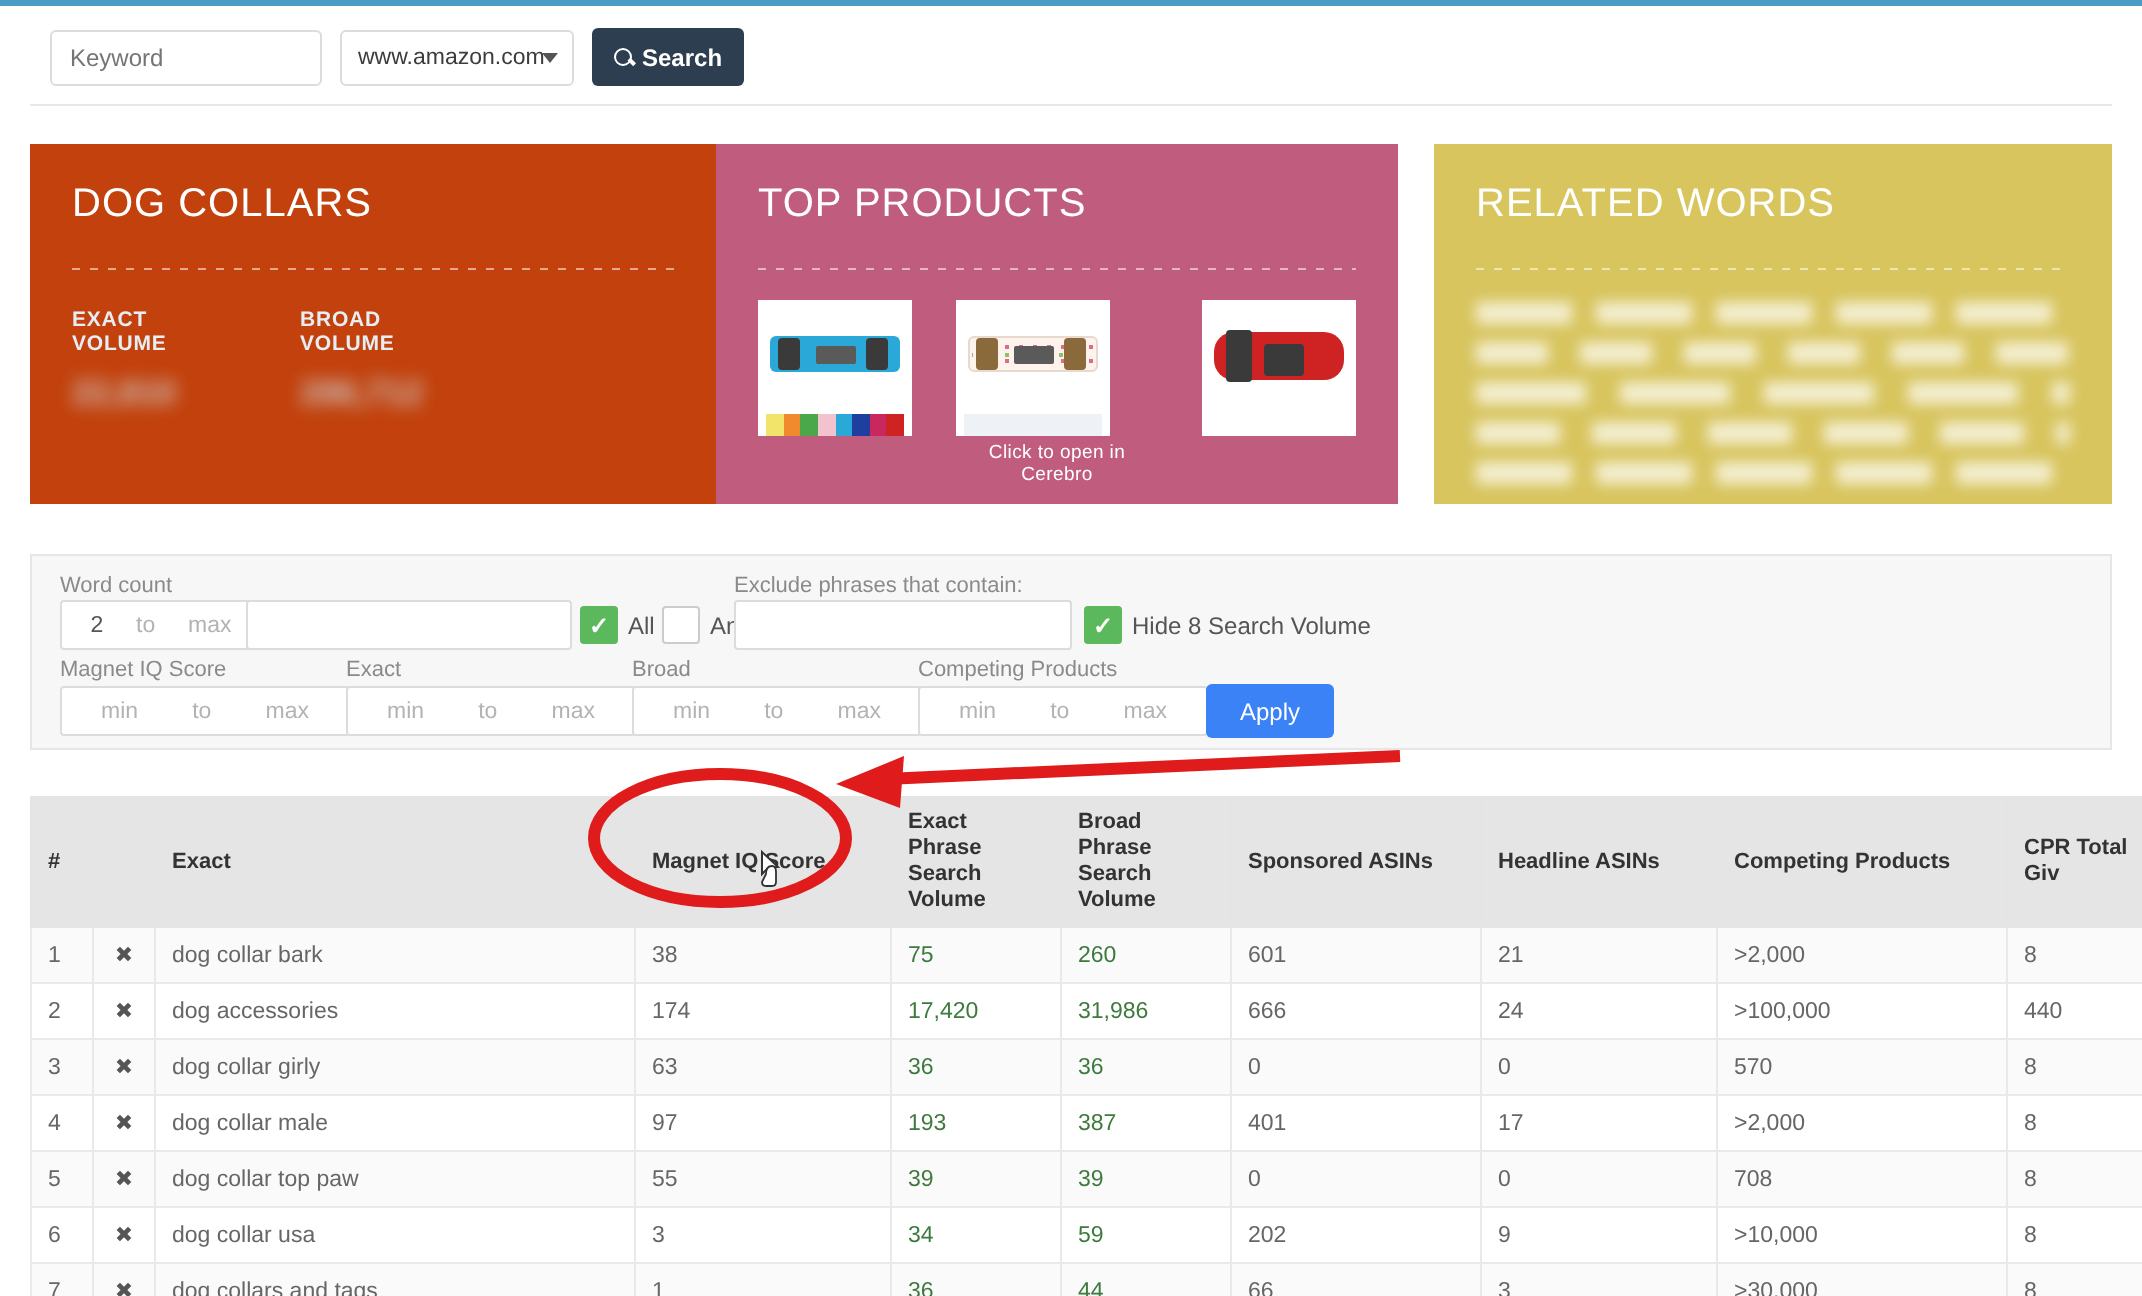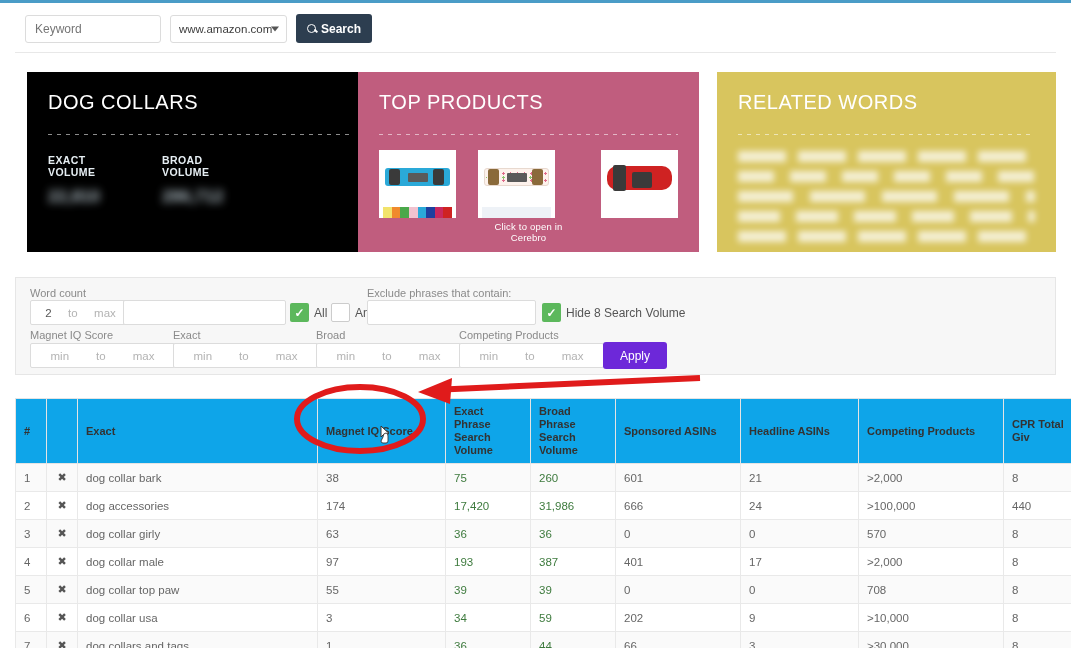--- a/index.html
+++ b/index.html
@@ -39,21 +39,21 @@
     font-family:"Liberation Sans", sans-serif;
   }
   .mag { display:inline-block; width:9px; height:9px; border:1.7px solid #fff; border-radius:50%; position:relative; }
   .mag::after { content:""; position:absolute; width:4px; height:1.7px; background:#fff; right:-3px; bottom:0px; transform:rotate(45deg); }
 
   .hr-top { position:absolute; top:52px; left:15px; width:1041px; height:1px; background:#e8e8e8; }
 
   
   .cards { position:absolute; top:72px; left:15px; width:1041px; height:180px; }
   .card { position:absolute; top:0; height:180px; padding:19px 21px 0 21px; overflow:hidden; }
-  .card-dog  { left:12px;   width:347px; background:#000000; }
+  .card-dog  { left:0;   width:347px; background:#c2410c; }
   .card-top  { left:343px; width:341px; background:#c05d7e; }
   .card-rel  { left:702px; width:339px; background:#d8c55e; }
   .card h2 { margin:0; color:#fff; font-size:20px; font-weight:normal; letter-spacing:.5px; }
   .card-dash {
     margin-top:20px; height:1px;
     background-image: linear-gradient(to right, rgba(255,255,255,.55) 0 4px, transparent 4px 9px);
     background-size: 9px 1px; background-repeat: repeat-x;
   }
   .stats { display:flex; margin-top:19px; }
   .stat { width:114px; }
@@ -99,29 +99,29 @@
   .fbox .v { color:#555; }
   .rng { display:flex; align-items:center; width:100%; justify-content:space-around; padding:0 6px; }
   .rng span { font-size:11.5px; }
   .chk {
     position:absolute; width:19px; height:19px; background:#5cb85c; border-radius:2px;
     display:flex; align-items:center; justify-content:center; color:#fff; font-size:12px; font-weight:bold;
   }
   .chk.off { background:#fff; border:1px solid #ccc; }
   .chktext { position:absolute; font-size:12px; color:#555; }
   .btn-apply {
-    position:absolute; height:27px; padding:0 17px; background:#6d28d9; border:none; border-radius:3px;
+    position:absolute; height:27px; padding:0 17px; background:#3b82f6; border:none; border-radius:3px;
     color:#fff; font-size:12px; cursor:pointer; font-family:"Liberation Sans", sans-serif;
   }
 
   
   .tablewrap { position:absolute; top:398px; left:15px; width:1056px; }
   table { border-collapse:collapse; width:1056px; table-layout:fixed; }
   th {
-    background:#0ea5e9; border:1px solid #e4e4e4; font-size:11px; color:#333;
+    background:#e5e5e5; border:1px solid #e4e4e4; font-size:11px; color:#333;
     font-weight:bold; text-align:left; padding:6px 8px; height:44px; vertical-align:middle;
     line-height:13px;
   }
   td {
     border:1px solid #e9e9e9; font-size:11.5px; color:#666; padding:7px 8px; height:26px;
     vertical-align:middle; white-space:nowrap; overflow:hidden;
   }
   tr.odd  td { background:#fafafa; }
   tr.even td { background:#ffffff; }
   td.green { color:#3d7a3d; }

